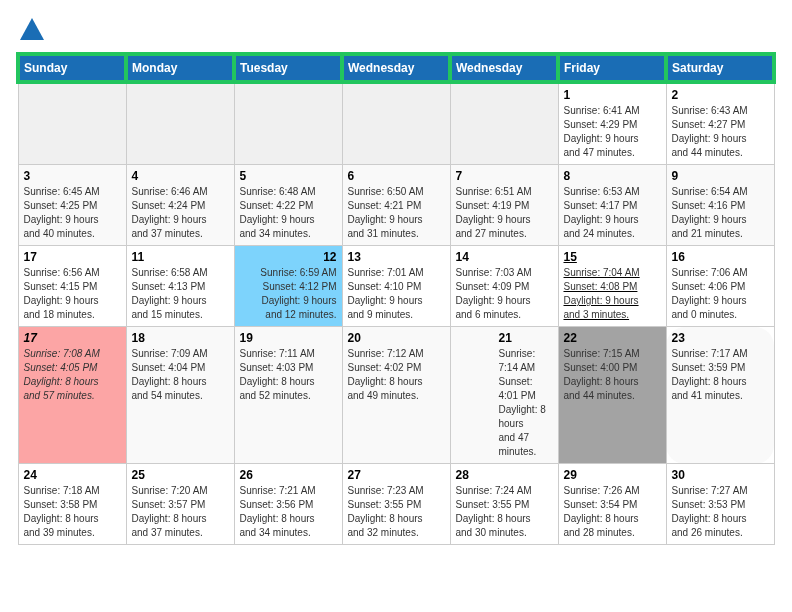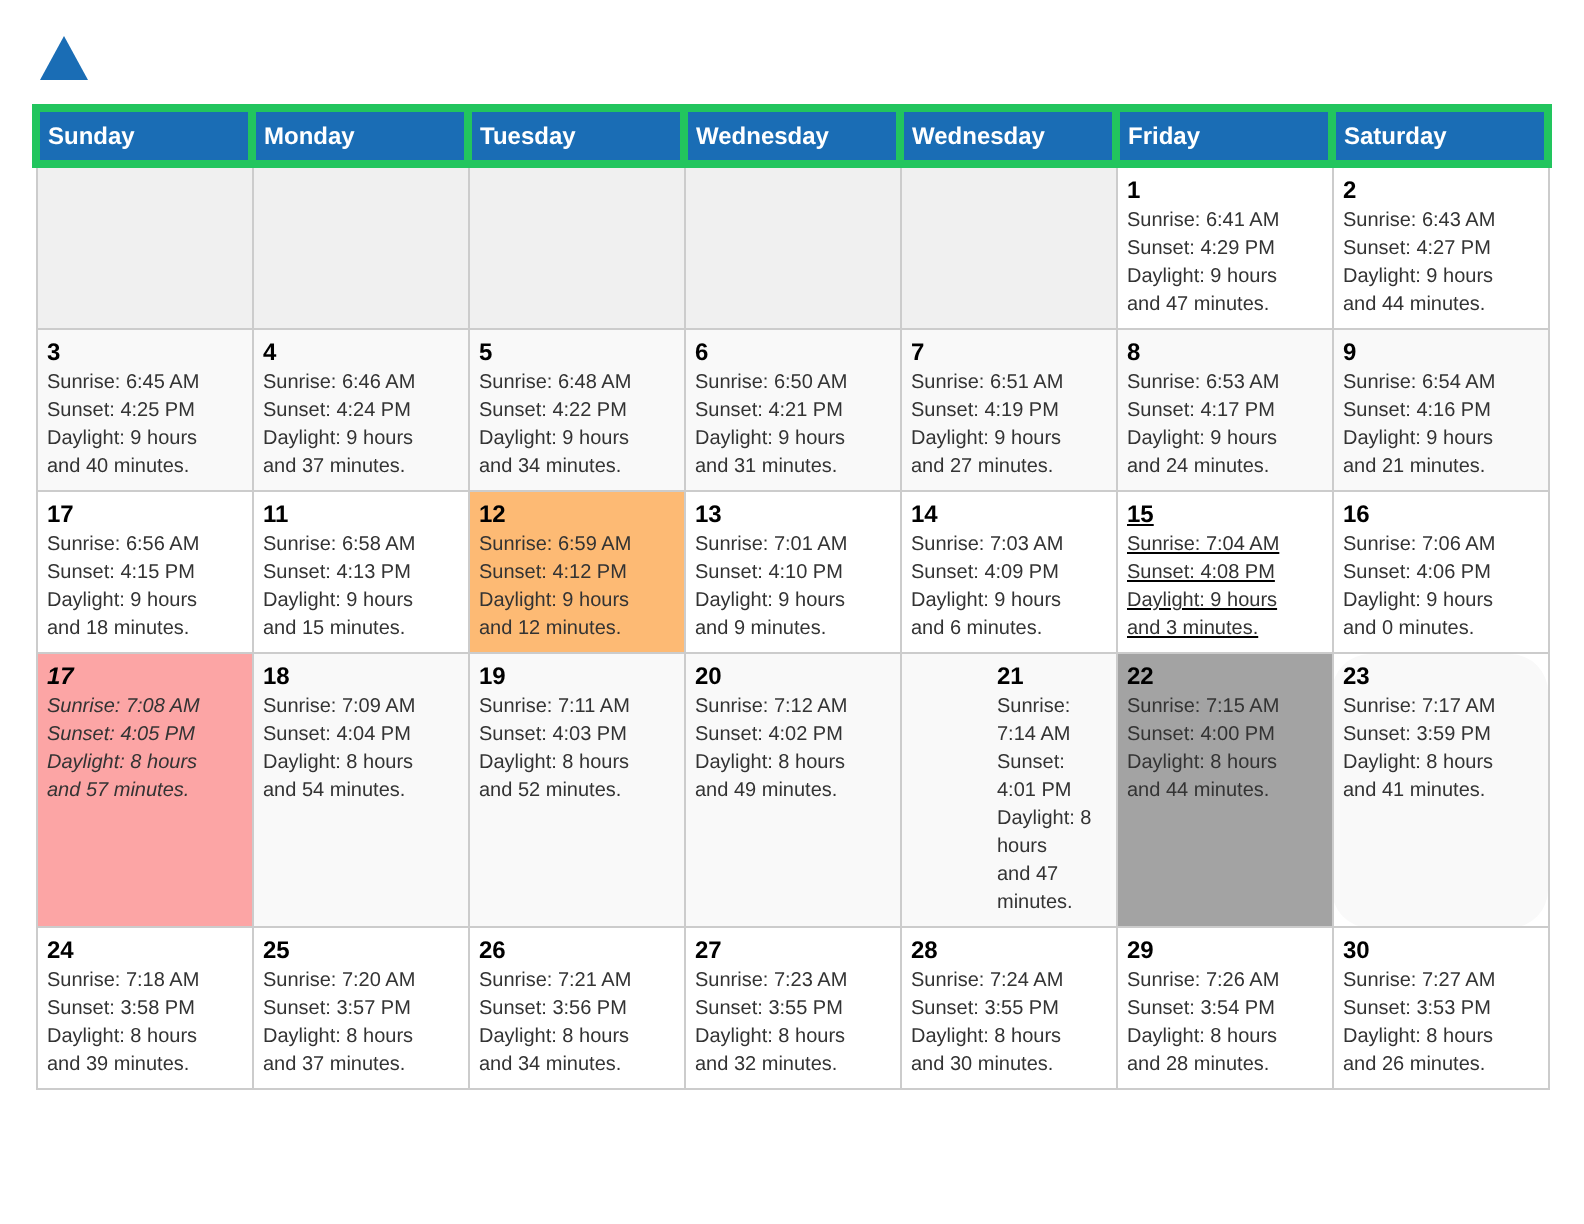--- a/index.html
+++ b/index.html
@@ -168,21 +168,21 @@
         </tr>
         <tr>
           <td style="background: rgb(255, 255, 255);">
             <span class="day-number">17</span>
             <div class="day-info">Sunrise: 6:56 AM<br>Sunset: 4:15 PM<br>Daylight: 9 hours<br>and 18 minutes.</div>
           </td>
           <td style="background: rgb(255, 255, 255);">
             <span class="day-number">11</span>
             <div class="day-info">Sunrise: 6:58 AM<br>Sunset: 4:13 PM<br>Daylight: 9 hours<br>and 15 minutes.</div>
           </td>
-          <td style="background: #fdba74;">
+          <td style="background: #7dd3fc; text-align: right;">
             <span class="day-number">12</span>
             <div class="day-info">Sunrise: 6:59 AM<br>Sunset: 4:12 PM<br>Daylight: 9 hours<br>and 12 minutes.</div>
           </td>
           <td style="background: rgb(255, 255, 255);">
             <span class="day-number">13</span>
             <div class="day-info">Sunrise: 7:01 AM<br>Sunset: 4:10 PM<br>Daylight: 9 hours<br>and 9 minutes.</div>
           </td>
           <td style="background: rgb(255, 255, 255);">
             <span class="day-number">14</span>
             <div class="day-info">Sunrise: 7:03 AM<br>Sunset: 4:09 PM<br>Daylight: 9 hours<br>and 6 minutes.</div>

